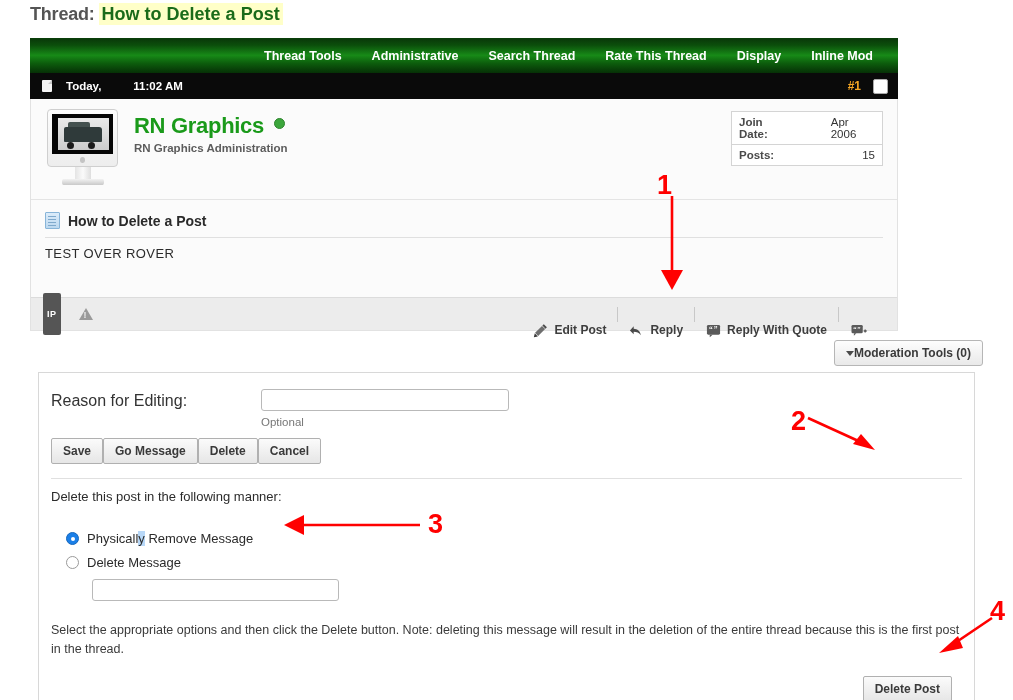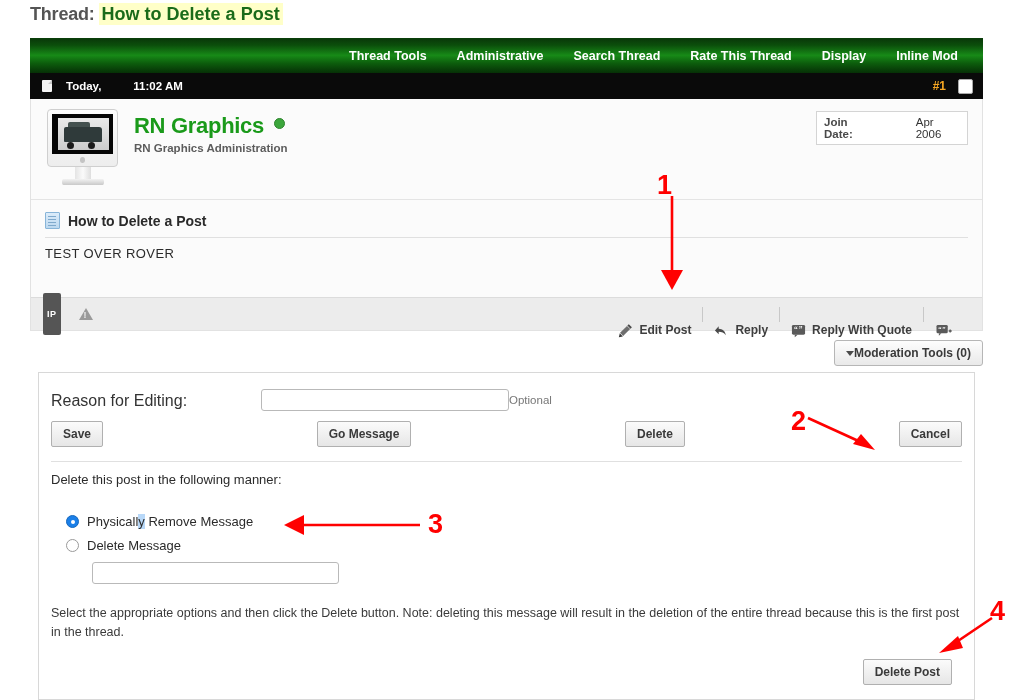--- a/index.html
+++ b/index.html
@@ -34,21 +34,21 @@
     background: #ffffc8;
     padding: 1px 3px;
     margin-left: 4px;
   }
 
   
   .post-block {
     position: absolute;
     left: 30px;
     top: 38px;
-    width: 953px;
+    width: 868px;
   }
 
   .navbar {
     height: 34px;
     background: linear-gradient(to bottom, #093a09 0%, #0b4e0b 18%, #178a17 48%, #0c5c0c 72%, #063006 100%);
     position: relative;
     border-top: 1px solid #0a3f0a;
   }
   .navbar-items {
     position: absolute;
@@ -417,42 +417,41 @@
     display: flex;
     align-items: flex-start;
     padding: 16px 12px 4px 12px;
   }
   .reason-label {
     font-size: 16px;
     color: #333333;
     width: 210px;
     padding-top: 3px;
   }
-  .reason-field-wrap { display: flex; flex-direction: row; }
+  .reason-field-wrap { display: flex; flex-direction: column; }
   .reason-input {
     width: 248px;
     height: 22px;
     border: 1px solid #b9b9b9;
     border-radius: 3px;
     background: #ffffff;
     font-family: "Liberation Sans", sans-serif;
     font-size: 12px;
     padding: 0 5px;
     box-sizing: border-box;
   }
   .optional-text {
     font-size: 11.5px;
     color: #777777;
     margin-top: 5px;
   }
 
   .btn-row {
     display: flex;
-    justify-content: space-between;
-    gap: 9px;
+    justify-content: flex-start;
     padding: 6px 12px 14px 12px;
   }
   .gbtn {
     background: linear-gradient(to bottom, #fbfbfb, #e6e6e6);
     border: 1px solid #b0b0b0;
     border-radius: 2px;
     font-size: 12px;
     font-weight: bold;
     color: #3a3a3a;
     padding: 5px 11px;
@@ -599,20 +598,24 @@
           <span class="username">RN Graphics</span>
           <span class="online-dot"></span>
           <div class="usertitle">RN Graphics Administration</div>
         </div>
 
         <div class="stats-box">
           <div class="stats-row">
             <span class="stats-key">Join Date:</span>
             <span class="stats-val">Apr 2006</span>
           </div>
+          <div class="stats-row">
+            <span class="stats-key">Posts:</span>
+            <span class="stats-val">15</span>
+          </div>
         </div>
       </div>
 
       <div class="post-title-row">
         <span class="doc-icon"></span>
         <span class="post-title-text">How to Delete a Post</span>
       </div>
       <div class="post-title-sep"></div>
 
       <div class="post-content">TEST OVER ROVER</div>

